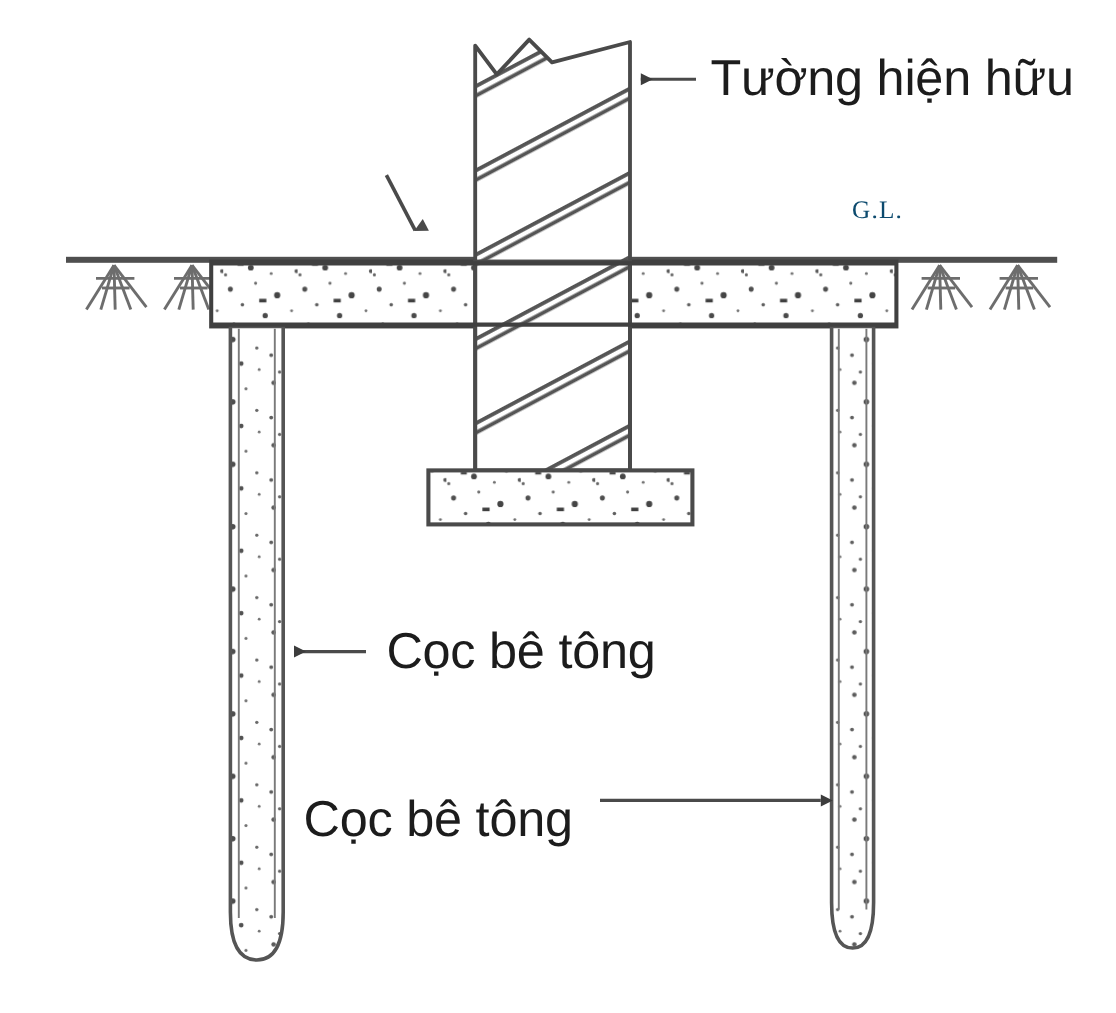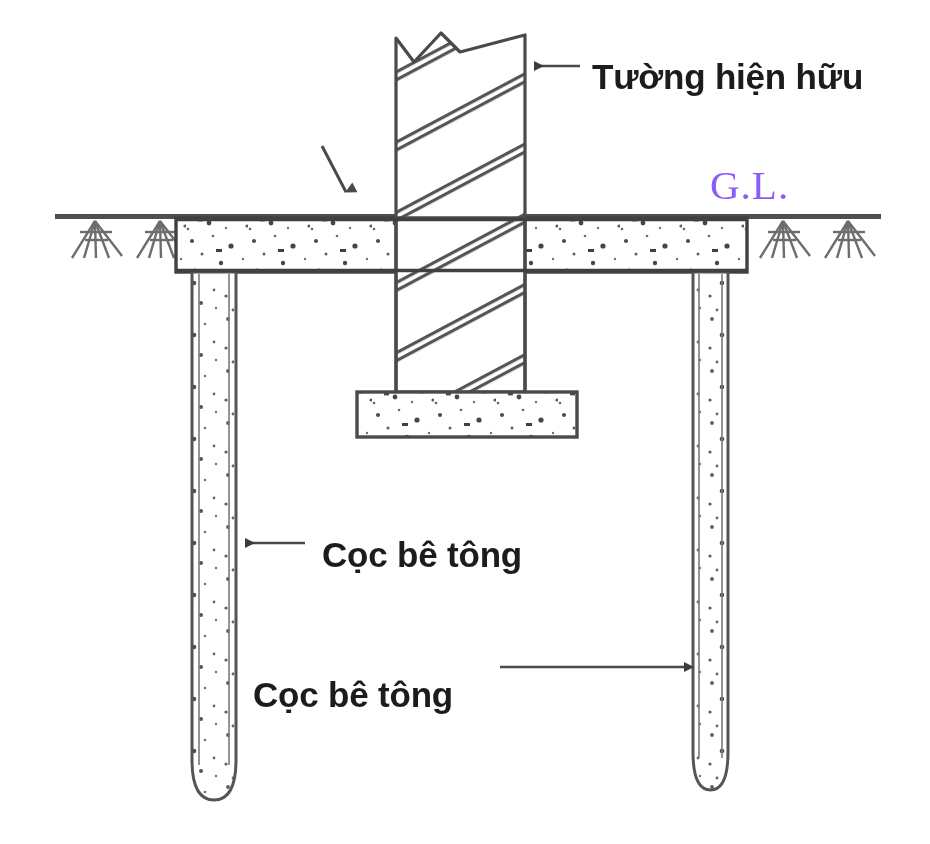--- a/index.html
+++ b/index.html
@@ -27,30 +27,29 @@
     height: 844px;
   }
   .label {
     position: absolute;
     white-space: nowrap;
     color: #1c1c1c;
     font-family: "Liberation Sans", sans-serif;
     line-height: 1;
   }
   .label-main {
-    font-size: 35px;
-    font-weight: 700;
+    font-size: 42px;
+    font-weight: 400;
     letter-spacing: -0.2px;
-    margin-top: 15px;
   }
   .label-gl {
     font-family: "Liberation Serif", serif;
-    font-size: 41px;
+    font-size: 21px;
     font-weight: 400;
-    color: #8b5cf6;
+    color: #0c4a6e;
     letter-spacing: 1px;
   }
   #lbl-dai-coc   { left: 170px; top: 86px; }
   #lbl-tuong     { left: 592px; top: 44px; }
   #lbl-coc-1     { left: 322px; top: 522px; }
   #lbl-coc-2     { left: 253px; top: 662px; }
   #lbl-gl        { left: 710px; top: 165px; }
 </style>
 </head>
 <body>

